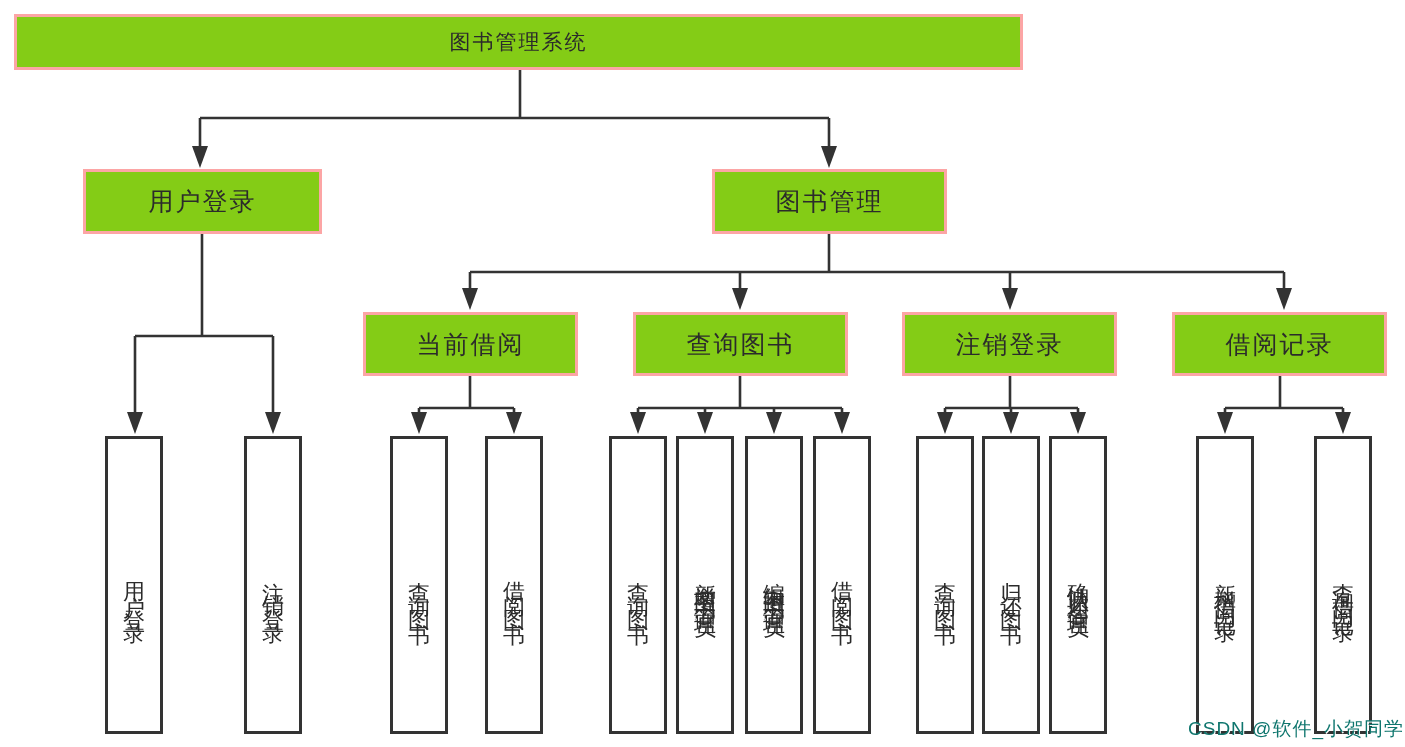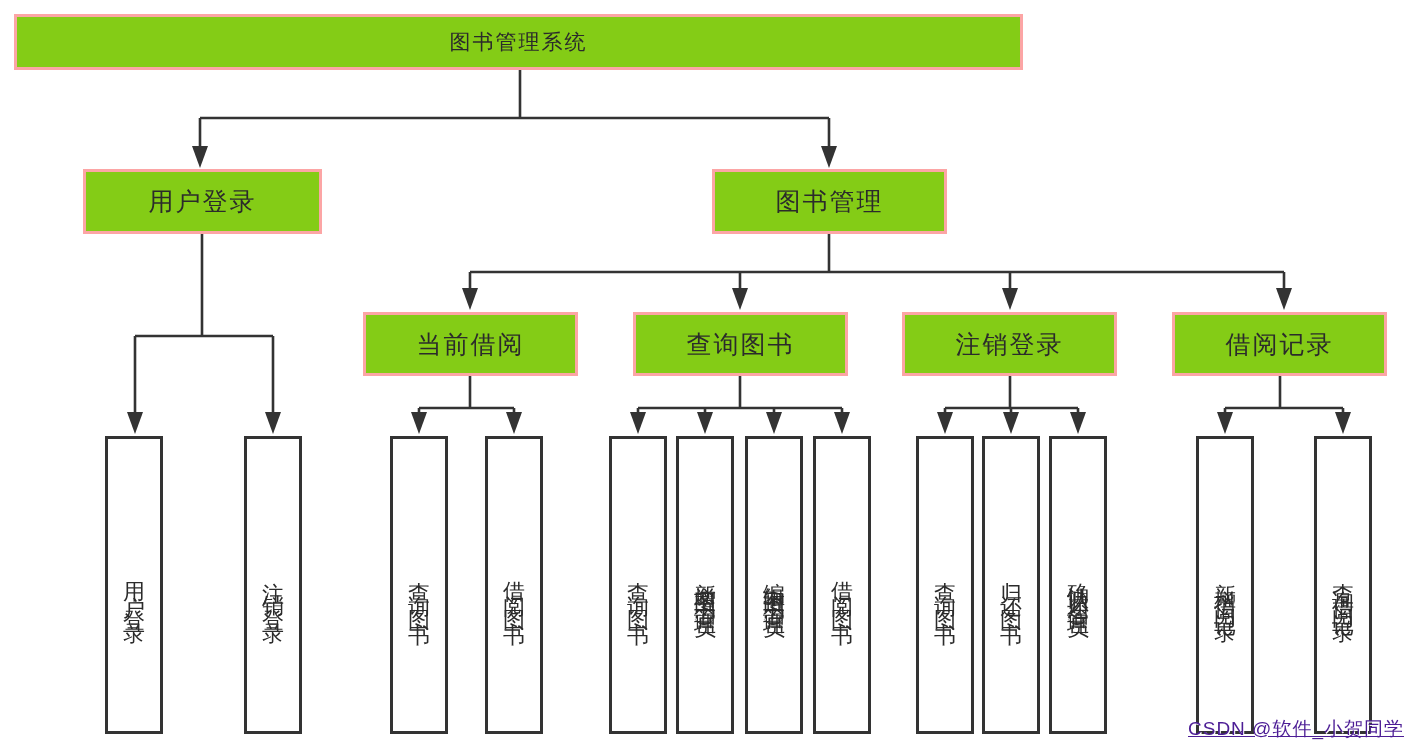--- a/index.html
+++ b/index.html
@@ -40,26 +40,25 @@
     line-height:1.1;
     white-space:nowrap;
   }
   .ls4{letter-spacing:14px;padding-top:14px;}
   .ls6{letter-spacing:8px;padding-top:8px;}
   .lslong{letter-spacing:5px;padding-top:5px;}
   #watermark{
     position:absolute;
     left:1188px;top:716px;
     font-size:19px;
-    color:#4c1d95;
+    color:#0f766e;
     letter-spacing:1px;
     text-shadow:1px 1px 0 #ffffff;
     z-index:5;
     white-space:nowrap;
-    text-decoration:underline;
   }
 </style>
 </head>
 <body>
 
 <div id="stage">
 
   <svg id="connectors" viewBox="0 0 1405 747" xmlns="http://www.w3.org/2000/svg">
     <g stroke="#333333" stroke-width="2.6" fill="none">
       <path d="M520,70 V118 M200,118 H829 M200,118 V148 M829,118 V148"></path>

